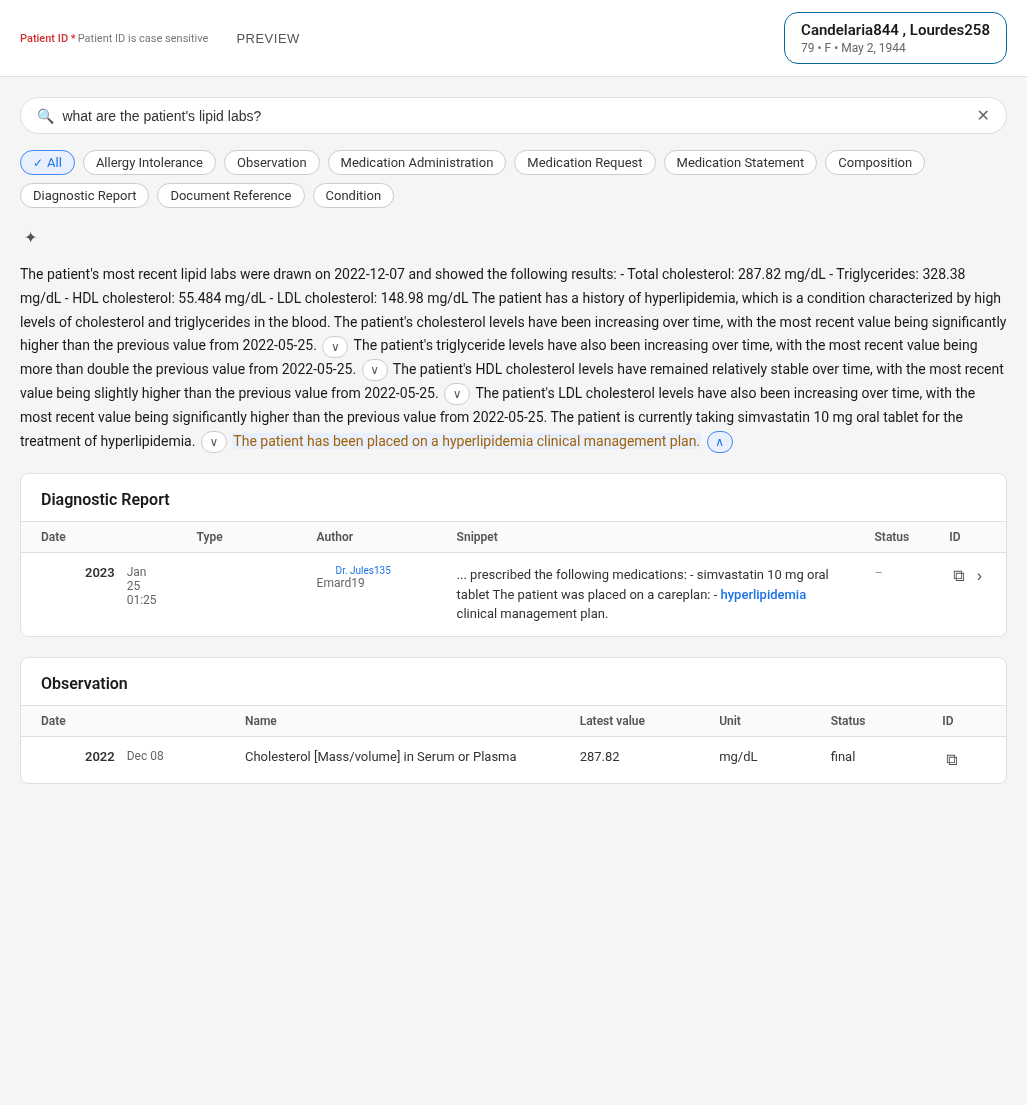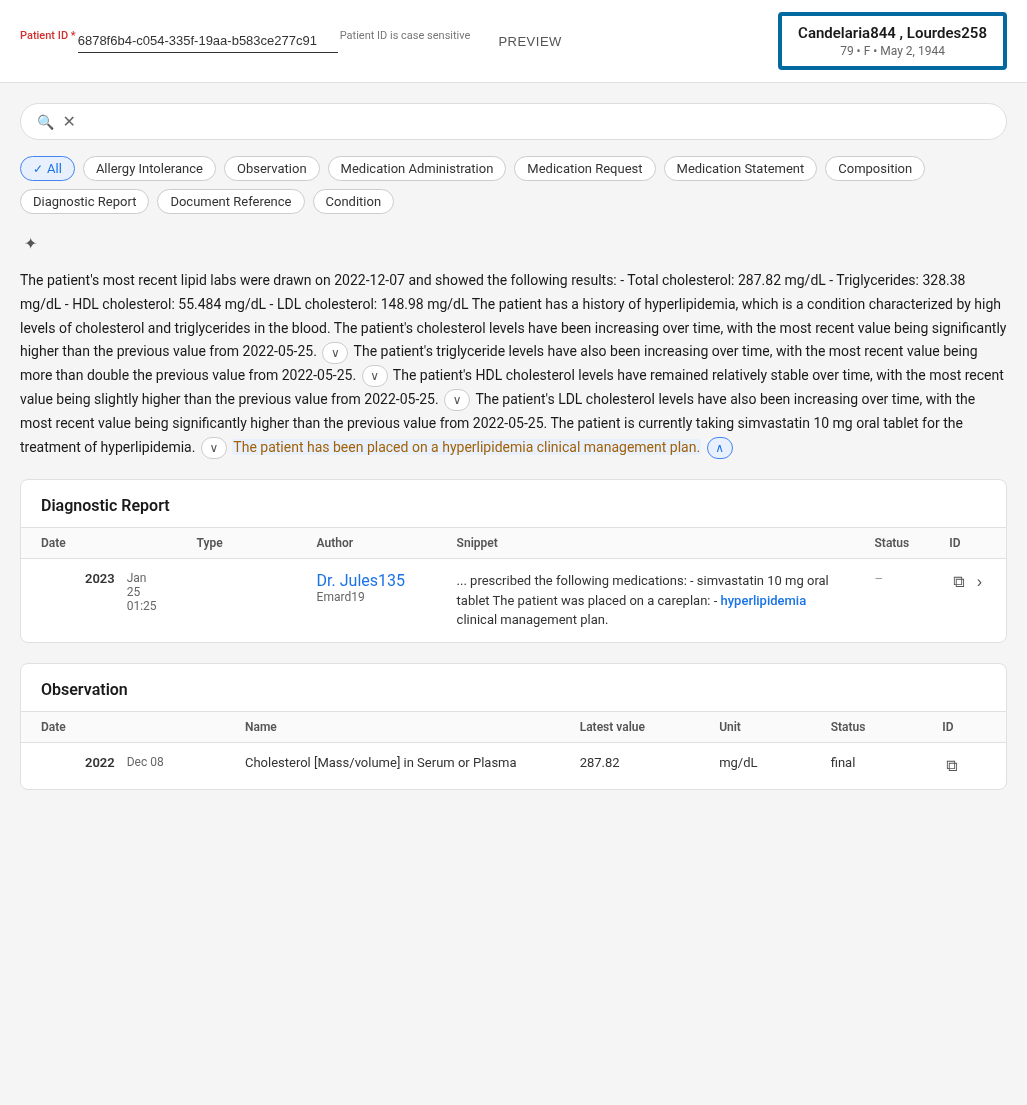--- a/index.html
+++ b/index.html
@@ -50,25 +50,24 @@
       border: none;
       color: #555;
       font-size: 13px;
       font-weight: 500;
       cursor: pointer;
       letter-spacing: 0.5px;
       padding: 4px 8px;
     }
     .patient-info-card {
       background: #fff;
-      border: 4px solid #0369a1;
-      border-radius: 4px;
+      border: 1px solid #0369a1;
+      border-radius: 14px;
       padding: 8px 16px;
       margin-left: auto;
-      text-align: center;
     }
     .patient-name {
       font-size: 15px;
       font-weight: 600;
       color: #1a1a1a;
     }
     .patient-details {
       font-size: 12px;
       color: #666;
       margin-top: 2px;
@@ -243,22 +242,23 @@
     .date-year {
       font-weight: 600;
       font-size: 13px;
     }
     .date-rest {
       font-size: 12px;
       color: #666;
     }
 
     .author-name {
-      font-size: 16px;
+      font-size: 10px;
       color: #1a73e8;
+      margin-left: 19px;
     }
     .author-sub {
       font-size: 12px;
       color: #666;
     }
 
     .snippet-text {
       font-size: 13px;
       color: #333;
       line-height: 1.5;
@@ -303,34 +303,34 @@
     .col-obs-id { width: 60px; }
   </style>
 </head>
 <body>
 
 <div class="header">
   <div class="patient-id-section">
     <div class="patient-id-label">
       <span>Patient ID</span><span style="color:#d32f2f"> *</span>
     </div>
-    <input class="patient-id-input" value="6878f6b4-c054-335f-19aa-b583ce277c91" style="">
     <div class="patient-id-hint">Patient ID is case sensitive</div>
   </div>
   <button class="preview-btn">PREVIEW</button>
   <div class="patient-info-card">
     <div class="patient-name">Candelaria844 , Lourdes258</div>
     <div class="patient-details">79 • F • May 2, 1944</div>
   </div>
 </div>
 
 <div class="main">
 
   <div class="search-container">
     <span class="search-icon-wrap">🔍</span>
+    <input class="search-input" value="what are the patient's lipid labs?" style="">
     <span class="clear-icon">✕</span>
   </div>
 
   <div class="filter-row">
     <div class="chip active">
       <span class="check">✓</span>
       <span>All</span>
     </div>
     <div class="chip">
       <span>Allergy Intolerance</span>

